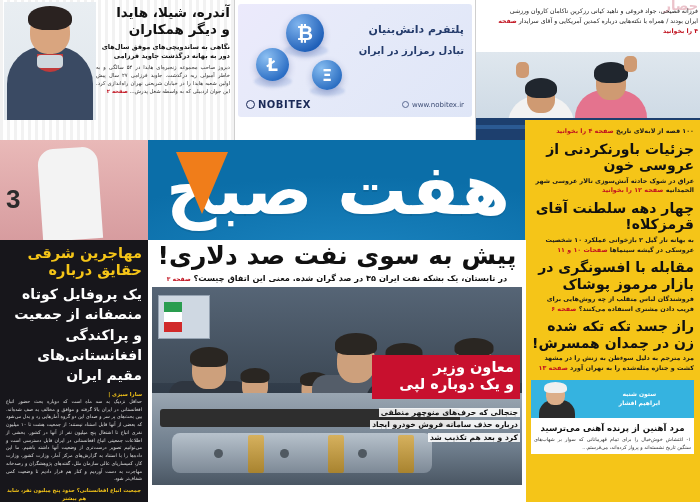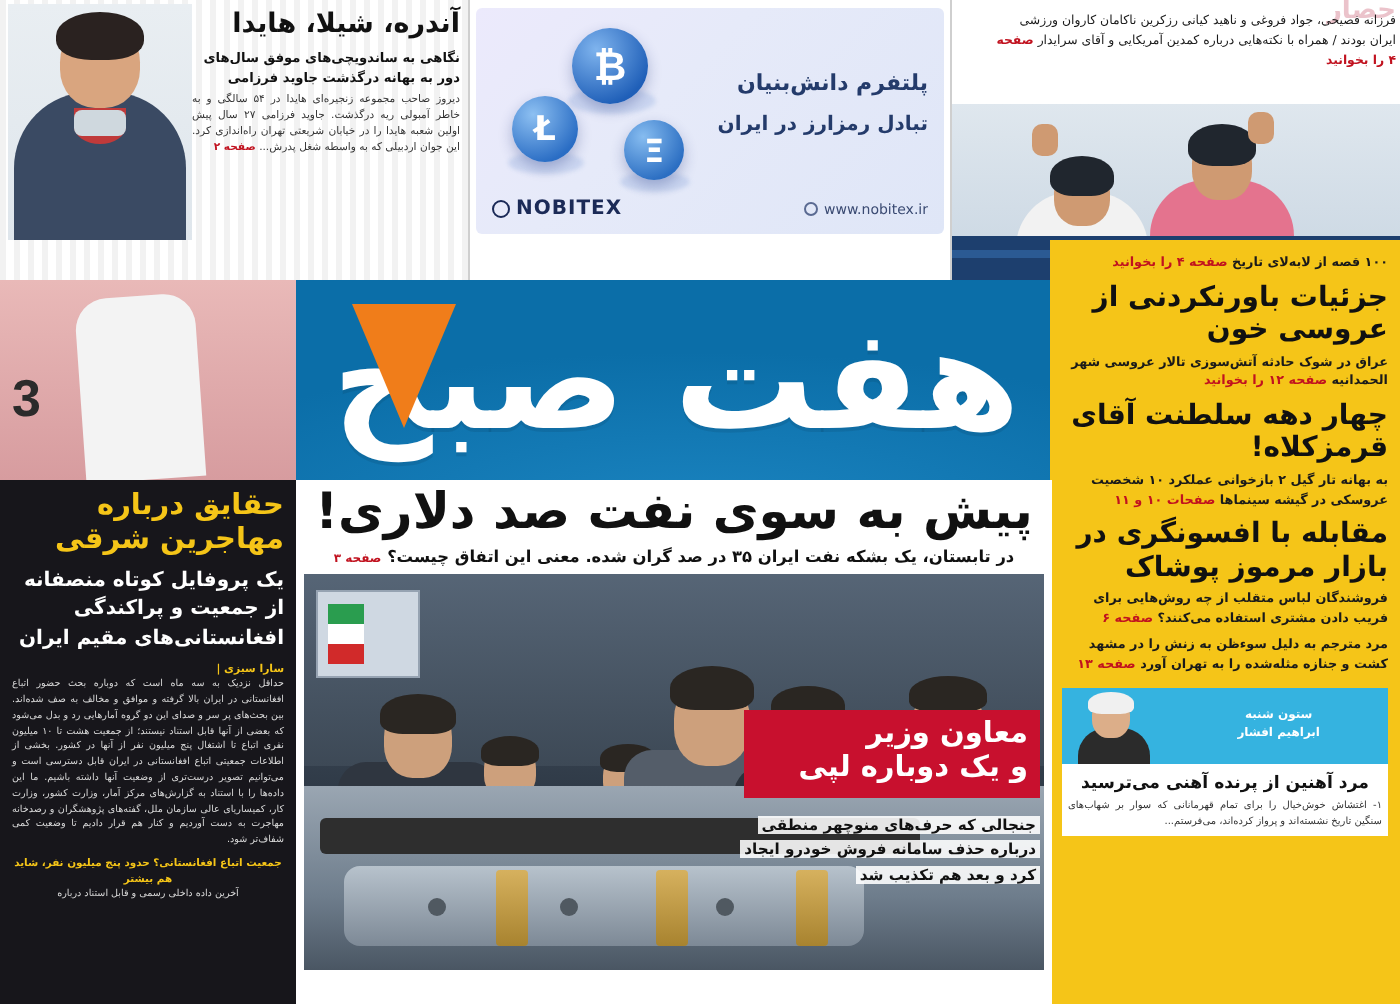--- a/index.html
+++ b/index.html
@@ -34,21 +34,21 @@
   .tr-text { position:absolute; right:4px; top:4px; width:134px; text-align:right; }
   .tr-head { font-size:13.5px; font-weight:bold; line-height:1.28; color:#111; letter-spacing:-0.3px; }
   .tr-sub { font-size:6.6px; font-weight:bold; color:#111; line-height:1.42; margin-top:4px; }
   .tr-body { font-size:5.3px; color:#333; line-height:1.5; margin-top:3px; text-align:justify; }
   .tr-body .pg { color:#c1121f; font-weight:bold; }
 
   
   .ad-cell { width:240px; height:140px; position:relative; background:#fff; padding:4px 3px 0 3px; }
   .ad-box { position:relative; width:100%; height:113px; border-radius:3px; overflow:hidden;
             background:linear-gradient(135deg,#eceafc 0%,#e6eaf9 40%,#dfe6f7 100%); }
-  .ad-txt { position:absolute; right:8px; top:16px; text-align:right; line-height:1.9;margin-top:12px; }
+  .ad-txt { position:absolute; right:8px; top:16px; text-align:right; line-height:1.9; }
   .ad-l1 { font-size:11px; font-weight:bold; color:#243b6b; }
   .ad-l2 { font-size:10px; font-weight:bold; color:#243b6b; }
   .coin { position:absolute; border-radius:50%; display:flex; align-items:center; justify-content:center;
           color:#fff; font-weight:bold; box-shadow:0 3px 7px rgba(40,60,130,.32); }
   .coin.c1 { left:48px; top:10px; width:38px; height:38px; font-size:20px;
              background:radial-gradient(circle at 32% 28%,#7fb4ee,#1f5fb8 75%); }
   .coin.c2 { left:18px; top:44px; width:33px; height:33px; font-size:17px;
              background:radial-gradient(circle at 32% 28%,#8dc0f2,#2a6dc4 75%); }
   .coin.c3 { left:74px; top:56px; width:30px; height:30px; font-size:16px;
              background:radial-gradient(circle at 32% 28%,#86bcf0,#2b6ec2 75%); }
@@ -129,21 +129,21 @@
                          border-radius:50% 50% 30% 30%; }
   .col-head .pic .b { position:absolute; left:2px; bottom:0; width:36px; height:18px; background:#2b2b2b;
                       border-radius:14px 14px 0 0; }
   .col-title { font-size:8.6px; font-weight:bold; color:#111; text-align:center; padding:5px 2px 2px; line-height:1.3; }
   .col-body { font-size:5px; color:#333; line-height:1.55; text-align:justify; padding:0 3px 3px; }
 
   
   .rail-left { position:absolute; left:0; top:240px; width:148px; height:262px; background:#17161b;
                padding:5px 6px; color:#fff; }
   .rl-head { font-size:14.5px; font-weight:bold; color:#f5c518; line-height:1.16; text-align:right; letter-spacing:-0.4px; }
-  .rl-sub { font-size:10px; font-weight:bold; color:#fff; line-height:1.46; text-align:right; margin-top:5px; }
+  .rl-sub { font-size:14px; font-weight:bold; color:#fff; line-height:1.46; text-align:right; margin-top:5px; }
   .rl-byline { font-size:5.4px; color:#f5c518; font-weight:bold; margin-top:5px; text-align:right; }
   .rl-body { font-size:4.8px; color:#dcdcdc; line-height:1.62; text-align:justify; margin-top:1px; }
   .rl-kicker { font-size:5.2px; color:#f5c518; font-weight:bold; text-align:center; margin-top:4px; line-height:1.5; }
   .rl-tail { font-size:4.8px; color:#dcdcdc; line-height:1.55; text-align:center; }
 
   
   .main { position:absolute; left:148px; top:240px; width:378px; height:262px; background:#fff;
           padding:2px 4px 0 4px; }
   .main-head { font-size:25px; font-weight:bold; color:#111; text-align:center; line-height:1.12;
                letter-spacing:-1px; white-space:nowrap; }
@@ -188,20 +188,21 @@
       <div class="tr-photo">
         <div class="bg"></div>
         <div class="body"></div>
         <div class="collar"></div>
         <div class="head"></div>
         <div class="hair"></div>
         <div class="mask"></div>
       </div>
       <div class="tr-text">
         <div class="tr-head">آندره، شیلا، هایدا</div>
+        <div class="tr-head">و دیگر همکاران</div>
         <div class="tr-sub">نگاهی به ساندویچی‌های موفق سال‌های دور به بهانه درگذشت جاوید فرزامی</div>
         <div class="tr-body">
           <span>دیروز صاحب مجموعه زنجیره‌ای هایدا در ۵۴ سالگی و به خاطر آمبولی ریه درگذشت. جاوید فرزامی ۲۷ سال پیش اولین شعبه هایدا را در خیابان شریعتی تهران راه‌اندازی کرد. این جوان اردبیلی که به واسطه شغل پدرش...</span>
           <span class="pg">صفحه ۲</span>
         </div>
       </div>
     </div>
 
     <div class="ad-cell">
       <div class="ad-box">
@@ -300,20 +301,21 @@
 
     <div class="rr-item">
       <div class="rr-head">مقابله با افسونگری در بازار مرموز پوشاک</div>
       <div class="rr-sub">
         <span>فروشندگان لباس متقلب از چه روش‌هایی برای فریب دادن مشتری استفاده می‌کنند؟</span>
         <span class="pg">صفحه ۶</span>
       </div>
     </div>
 
     <div class="rr-item">
+      <div class="rr-head">راز جسد تکه تکه شده زن در چمدان همسرش!</div>
       <div class="rr-sub">
         <span>مرد مترجم به دلیل سوءظن به زنش را در مشهد کشت و جنازه مثله‌شده را به تهران آورد</span>
         <span class="pg">صفحه ۱۳</span>
       </div>
     </div>
 
     <div class="col-box">
       <div class="col-head">
         <div class="label">
           <div>ستون شنبه</div>
@@ -324,22 +326,22 @@
             <div class="h"></div>
             <div class="hair"></div>
         </div>
       </div>
       <div class="col-title">مرد آهنین از پرنده آهنی می‌ترسید</div>
       <div class="col-body">۱- اغتشاش خوش‌خیال را برای تمام قهرمانانی که سوار بر شهاب‌های سنگین تاریخ نشسته‌اند و پرواز کرده‌اند، می‌فرستم...</div>
     </div>
   </div>
 
   <div class="rail-left">
+    <div class="rl-head">مهاجرین شرقی</div>
     <div class="rl-head">حقایق درباره</div>
-    <div class="rl-head">مهاجرین شرقی</div>
     <div class="rl-sub">یک پروفایل کوتاه منصفانه از جمعیت و پراکندگی افغانستانی‌های مقیم ایران</div>
     <div class="rl-byline">سارا سبزی |</div>
     <div class="rl-body">حداقل نزدیک به سه ماه است که دوباره بحث حضور اتباع افغانستانی در ایران بالا گرفته و موافق و مخالف به صف شده‌اند. بین بحث‌های پر سر و صدای این دو گروه آمارهایی رد و بدل می‌شود که بعضی از آنها قابل استناد نیستند؛ از جمعیت هشت تا ۱۰ میلیون نفری اتباع تا اشتغال پنج میلیون نفر از آنها در کشور. بخشی از اطلاعات جمعیتی اتباع افغانستانی در ایران قابل دسترسی است و می‌توانیم تصویر درست‌تری از وضعیت آنها داشته باشیم. ما این داده‌ها را با استناد به گزارش‌های مرکز آمار، وزارت کشور، وزارت کار، کمیساریای عالی سازمان ملل، گفته‌های پژوهشگران و رصدخانه مهاجرت به دست آوردیم و کنار هم قرار دادیم تا وضعیت کمی شفاف‌تر شود.</div>
     <div class="rl-kicker">جمعیت اتباع افغانستانی؟ حدود پنج میلیون نفر، شاید هم بیشتر</div>
     <div class="rl-tail">آخرین داده داخلی رسمی و قابل استناد درباره</div>
   </div>
 
   <div class="main">
     <div class="main-head">پیش به سوی نفت صد دلاری!</div>
     <div class="main-sub">

